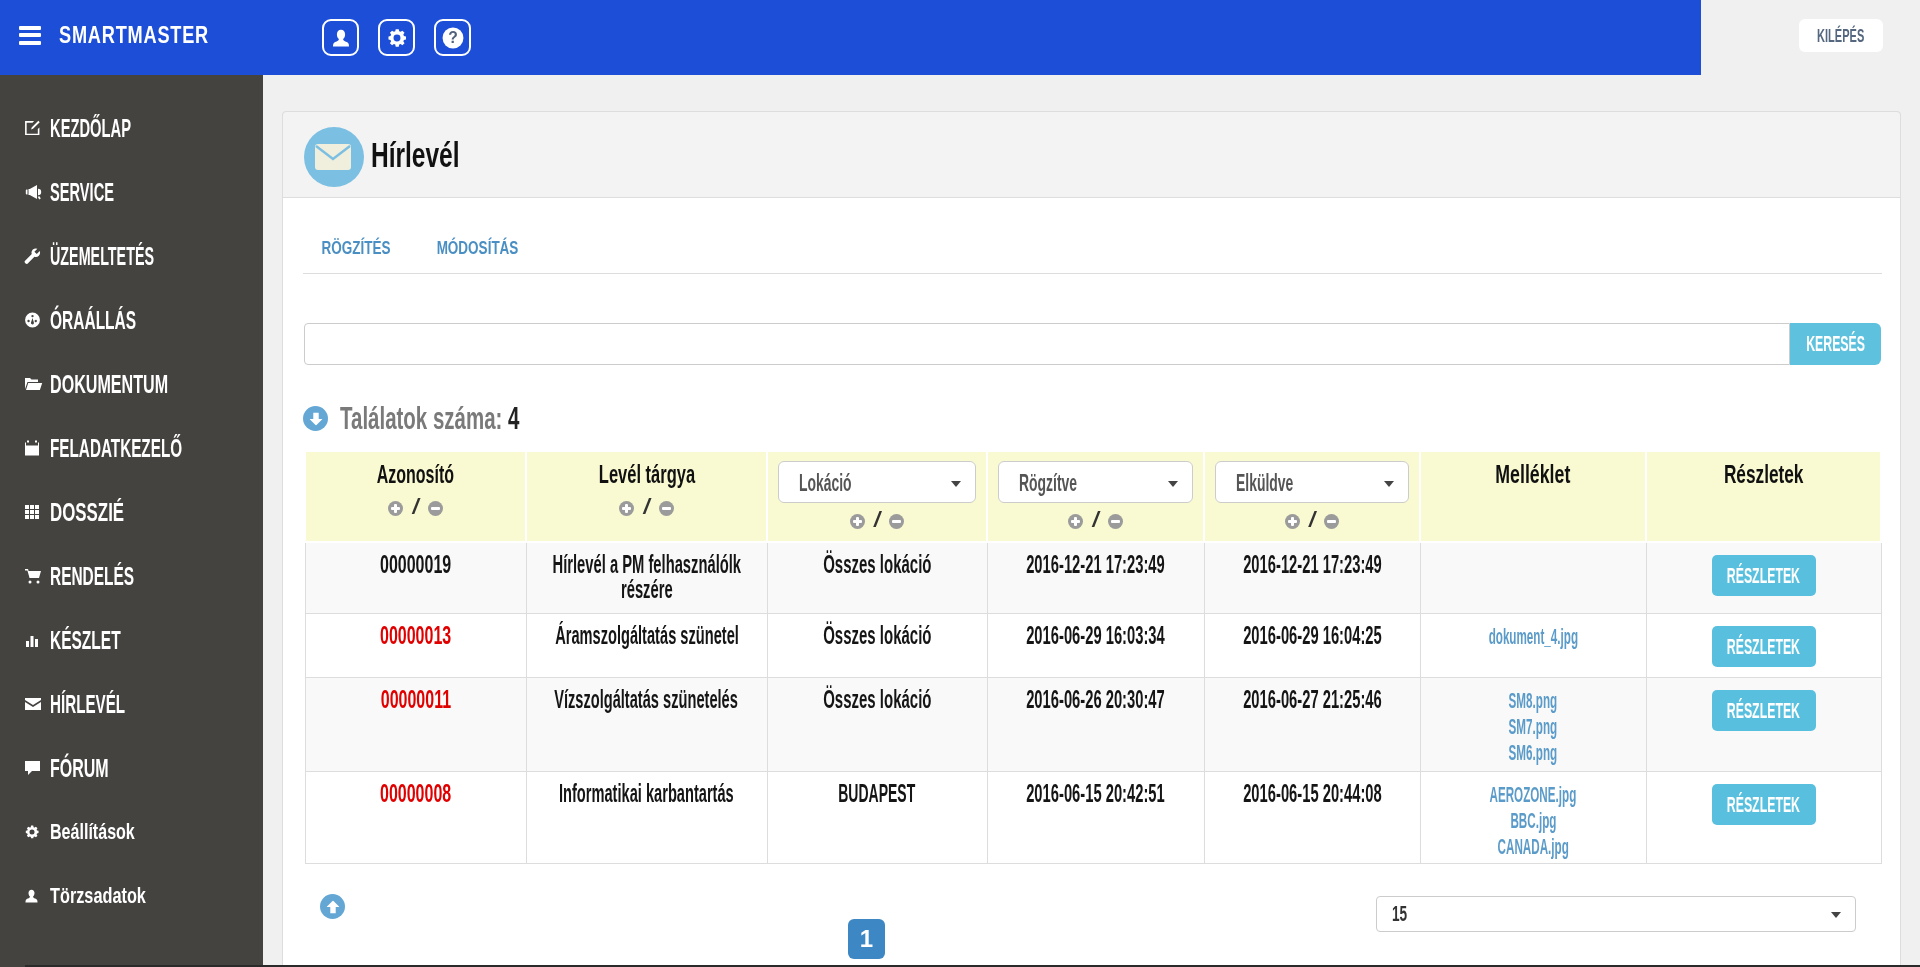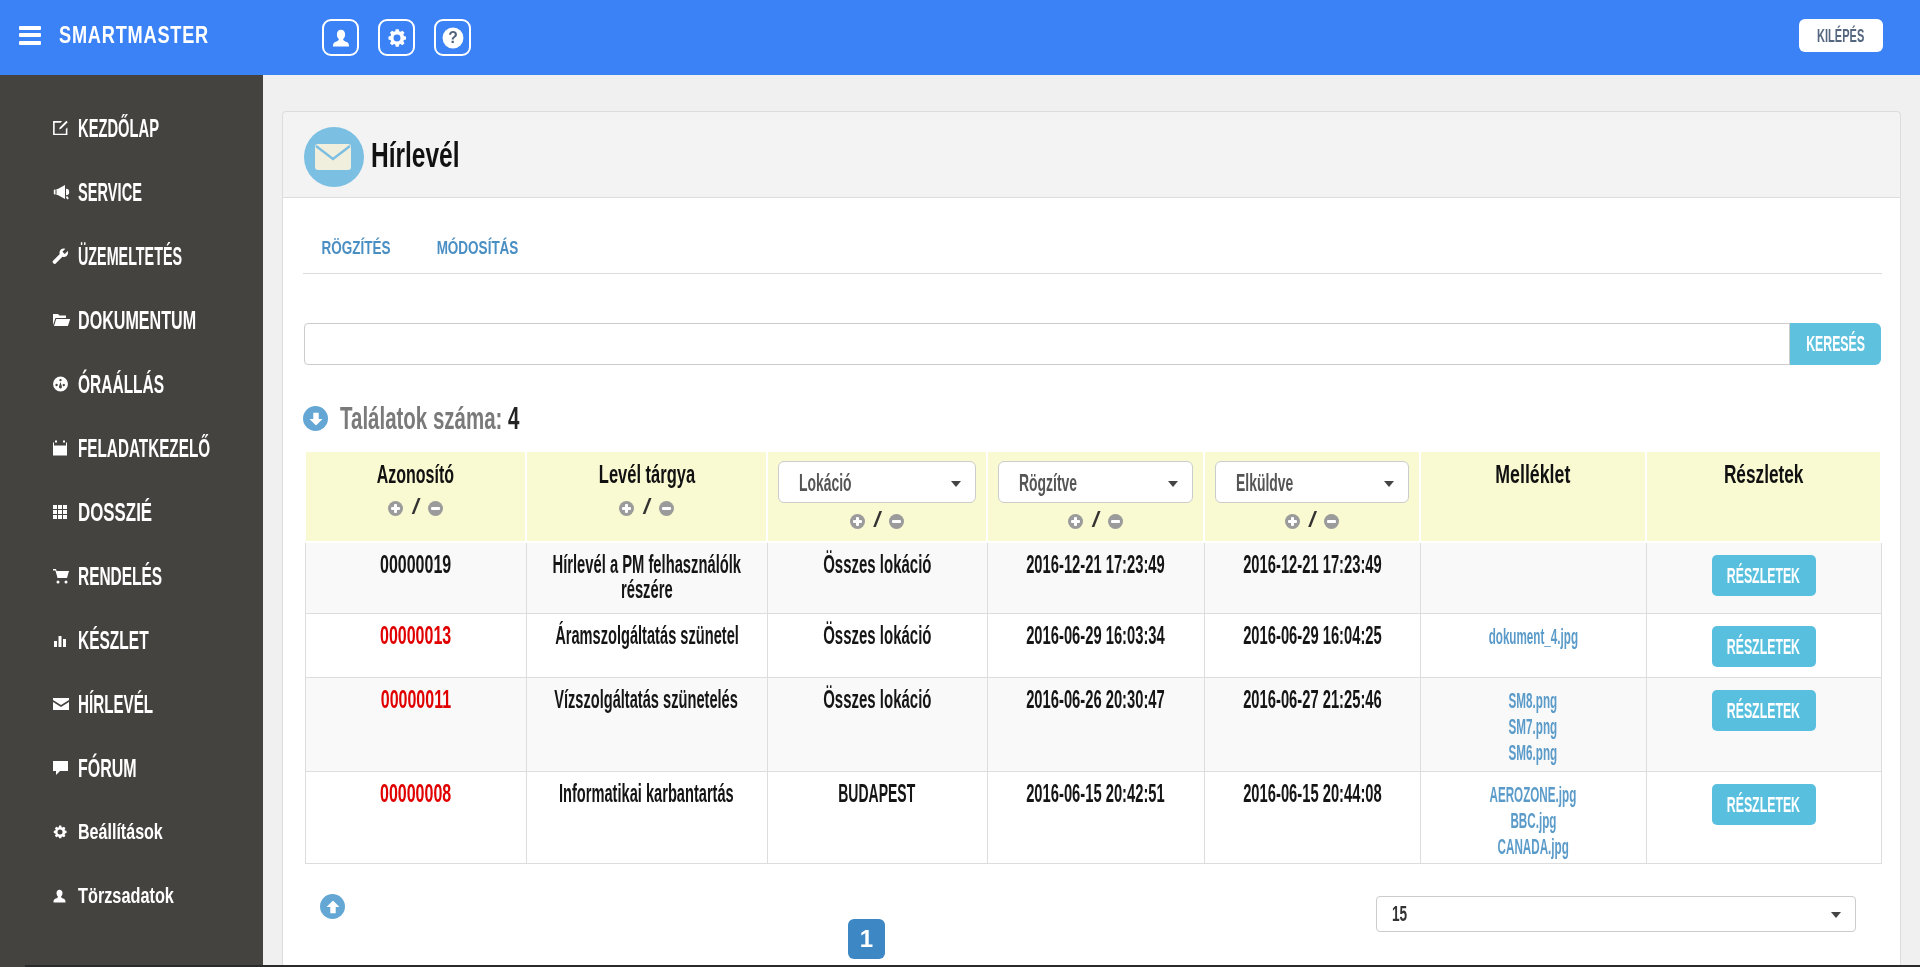--- a/index.html
+++ b/index.html
@@ -3,30 +3,30 @@
 <meta charset="utf-8">
 <title>SmartMaster</title>
 <style>
 * { margin:0; padding:0; box-sizing:border-box; }
 html,body { width:1920px; height:967px; overflow:hidden; }
 body { font-family:"Liberation Sans", sans-serif; background:#f0f0f0; position:relative; }
 .c { display:inline-block; white-space:nowrap; margin:0 -300px; transform:scaleX(var(--s,.6)); transform-origin:50% 50%; }
 .cl { margin:0; transform-origin:0 50%; }
 
 
-#nav { position:absolute; left:0; top:0; width:1920px; height:75px; background:#3b82f6; z-index:5; }
+#nav { position:absolute; left:0; top:0; width:1701px; height:75px; background:#1d4ed8; z-index:5; }
 #burger { position:absolute; left:19px; top:26px; width:22px; }
 #burger div { height:4px; background:#fff; margin-bottom:3.4px; border-radius:1px; }
 #brand { position:absolute; left:59px; top:22px; font-size:23px; font-weight:bold; color:#fff; letter-spacing:1px; --s:.79; }
 .navbtn { position:absolute; top:19px; width:37px; height:37px; border:2px solid #fff; border-radius:9px; }
 .navbtn svg { position:absolute; left:50%; top:50%; transform:translate(-50%,-50%); }
 #kilepes { position:absolute; left:1799px; top:19px; width:84px; height:33px; background:#fff; border-radius:6px; color:#54677e; font-size:19px; font-weight:bold; text-align:center; line-height:33px; }
 
 
-#side { position:absolute; left:0; top:75px; width:263px; height:892px; background:#454340;padding-left:28px; }
+#side { position:absolute; left:0; top:75px; width:263px; height:892px; background:#454340; }
 #side ul { list-style:none; padding-top:21px; }
 #side li { height:64px; position:relative; color:#fff; }
 #side li svg { position:absolute; left:24px; top:50%; transform:translateY(-50%); }
 #side li .lbl { position:absolute; left:50px; top:50%; transform:translateY(-50%) scaleX(var(--s,.59)); transform-origin:0 50%; font-size:25px; font-weight:bold; white-space:nowrap; }
 
 
 #panel { position:absolute; left:282px; top:111px; width:1619px; height:856px; background:#fff; border:1px solid #ddd; border-radius:4px 4px 0 0; }
 #phead { position:absolute; left:-1px; top:-1px; width:1619px; height:87px; background:#f3f3f3; border:1px solid #ddd; border-radius:4px 4px 0 0; }
 #pcircle { position:absolute; left:21px; top:15px; width:60px; height:60px; border-radius:50%; background:#7bbfe2; }
 #ptitle { position:absolute; left:88px; top:23px; font-size:35px; font-weight:bold; color:#111; --s:.70; }
@@ -120,30 +120,30 @@
         </svg>
         <span class="lbl" style="--s:.585;">SERVICE</span>
       </li>
     <li>
         <svg width="17" height="17" viewBox="0 0 16 16">
           <path fill="#fff" d="M14.8 3.4L12 6.2 9.8 4 12.6 1.2a4 4 0 0 0-5.3 5L1.5 12a1.8 1.8 0 1 0 2.5 2.5l5.8-5.8a4 4 0 0 0 5-5.3z"></path>
         </svg>
         <span class="lbl" style="--s:.573;">ÜZEMELTETÉS</span>
       </li>
     <li>
+        <svg width="17" height="17" viewBox="0 0 16 16">
+          <path fill="#fff" d="M8 1a7 7 0 1 0 0 14A7 7 0 0 0 8 1zm0 2.2a1.1 1.1 0 1 1 0 2.2 1.1 1.1 0 0 1 0-2.2zM3.2 8.9a1.1 1.1 0 1 1 2.2 0 1.1 1.1 0 0 1-2.2 0zm5.9 2.9a1.6 1.6 0 0 1-2.6-1.2L8 6l1.3 4.3c0 .6-.1 1.1-.2 1.5zm1.5-1.8L10 9.4a1.1 1.1 0 1 1 .6.6z"></path>
+        </svg>
+        <span class="lbl" style="--s:.62;">ÓRAÁLLÁS</span>
+      </li>
+    <li>
         <svg width="19" height="16" viewBox="0 0 19 16">
           <path fill="#fff" d="M1 2h5l1.5 1.5H14V6H3.5L1 13zM4.2 7h14l-2.3 7H2z"></path>
         </svg>
         <span class="lbl" style="--s:.644;">DOKUMENTUM</span>
-      </li>
-    <li>
-        <svg width="17" height="17" viewBox="0 0 16 16">
-          <path fill="#fff" d="M8 1a7 7 0 1 0 0 14A7 7 0 0 0 8 1zm0 2.2a1.1 1.1 0 1 1 0 2.2 1.1 1.1 0 0 1 0-2.2zM3.2 8.9a1.1 1.1 0 1 1 2.2 0 1.1 1.1 0 0 1-2.2 0zm5.9 2.9a1.6 1.6 0 0 1-2.6-1.2L8 6l1.3 4.3c0 .6-.1 1.1-.2 1.5zm1.5-1.8L10 9.4a1.1 1.1 0 1 1 .6.6z"></path>
-        </svg>
-        <span class="lbl" style="--s:.62;">ÓRAÁLLÁS</span>
       </li>
     <li>
         <svg width="16" height="17" viewBox="0 0 16 17">
           <path fill="#fff" d="M3 1h2v2H3zM11 1h2v2h-2zM1 3h1v3h12V3h1v13H1zm2 5h2.5v2.5H3zm3.8 0h2.5v2.5H6.8zm3.7 0H13v2.5h-2.5zM3 12h2.5v2.5H3zm3.8 0h2.5v2.5H6.8zm3.7 0H13v2.5h-2.5z"></path>
         </svg>
         <span class="lbl" style="--s:.611;">FELADATKEZELŐ</span>
       </li>
     <li>
         <svg width="16" height="16" viewBox="0 0 16 16">
           <path fill="#fff" d="M1 1h4v4H1zM6 1h4v4H6zM11 1h4v4h-4zM1 6h4v4H1zM6 6h4v4H6zM11 6h4v4h-4zM1 11h4v4H1zM6 11h4v4H6zM11 11h4v4h-4z"></path>

